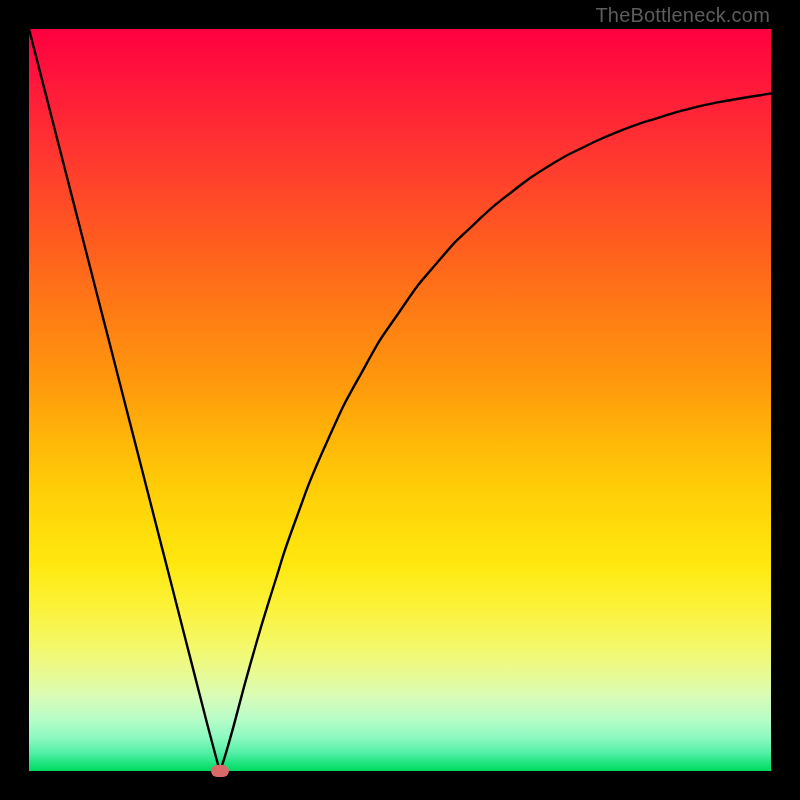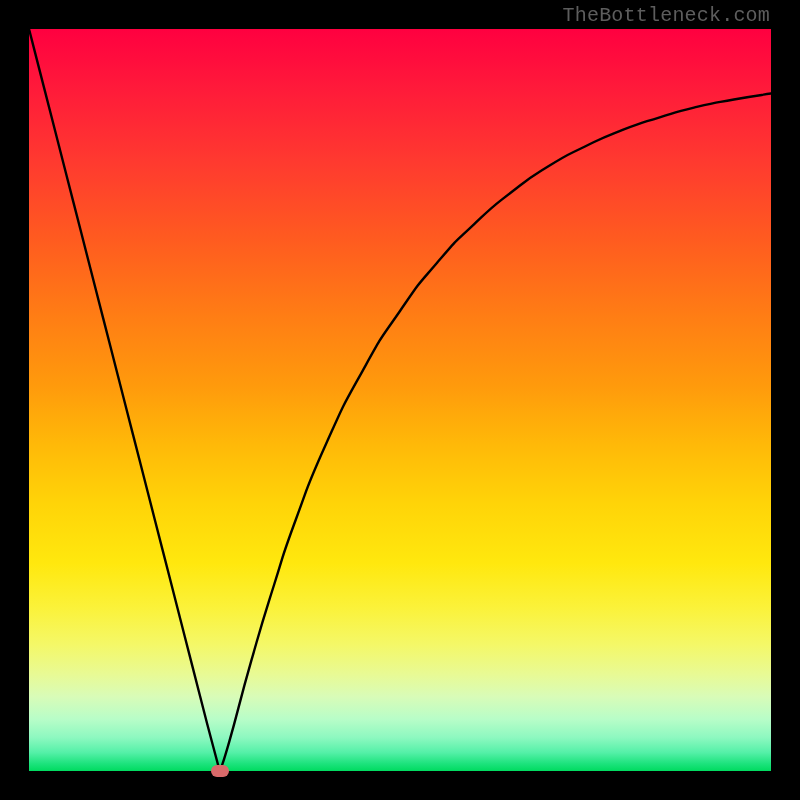--- a/index.html
+++ b/index.html
@@ -33,21 +33,21 @@
       #b8fdc8 93%,
       #8df8c0 95.5%,
       #55f0a8 97.5%,
       #1de37d 99%,
       #00db60 100%);
   }
   .attribution {
     position: absolute;
     top: 4px;
     right: 30px;
-    font-family: Liberation Mono, monospace;
+    font-family: Liberation Sans, sans-serif;
     font-size: 20px;
     color: #5d5d5d;
     font-weight: 400;
     letter-spacing: 0.2px;
   }
   svg.curve {
     position: absolute;
     inset: 0;
     width: 742px;
     height: 742px;

